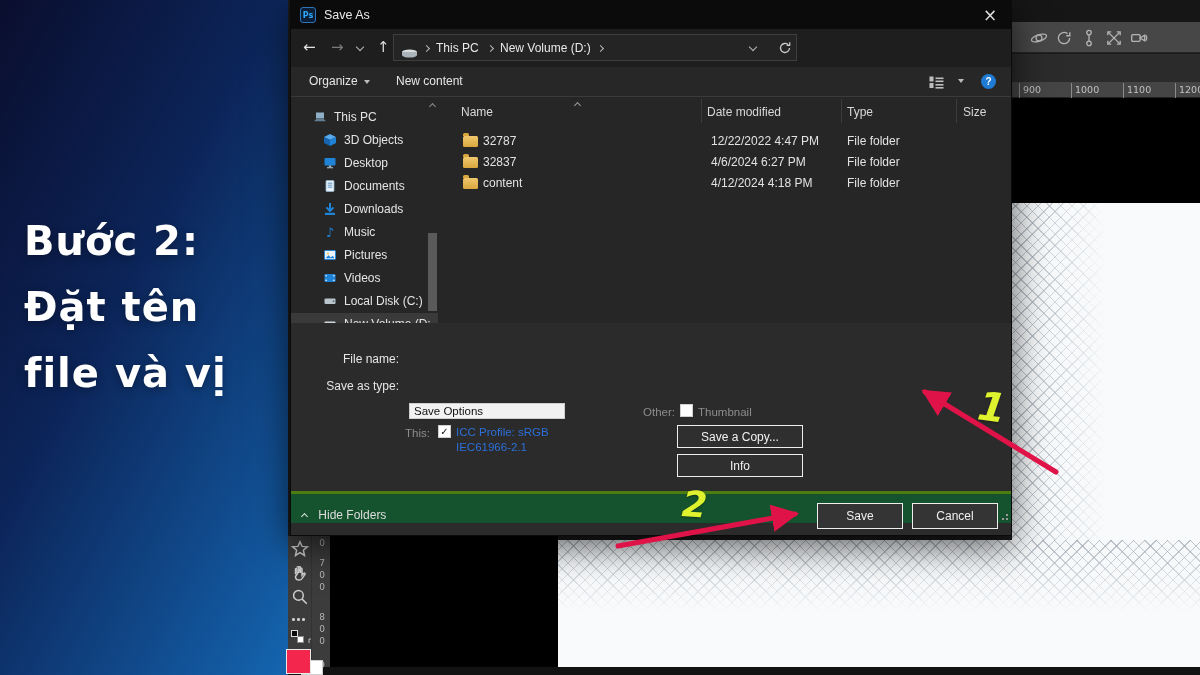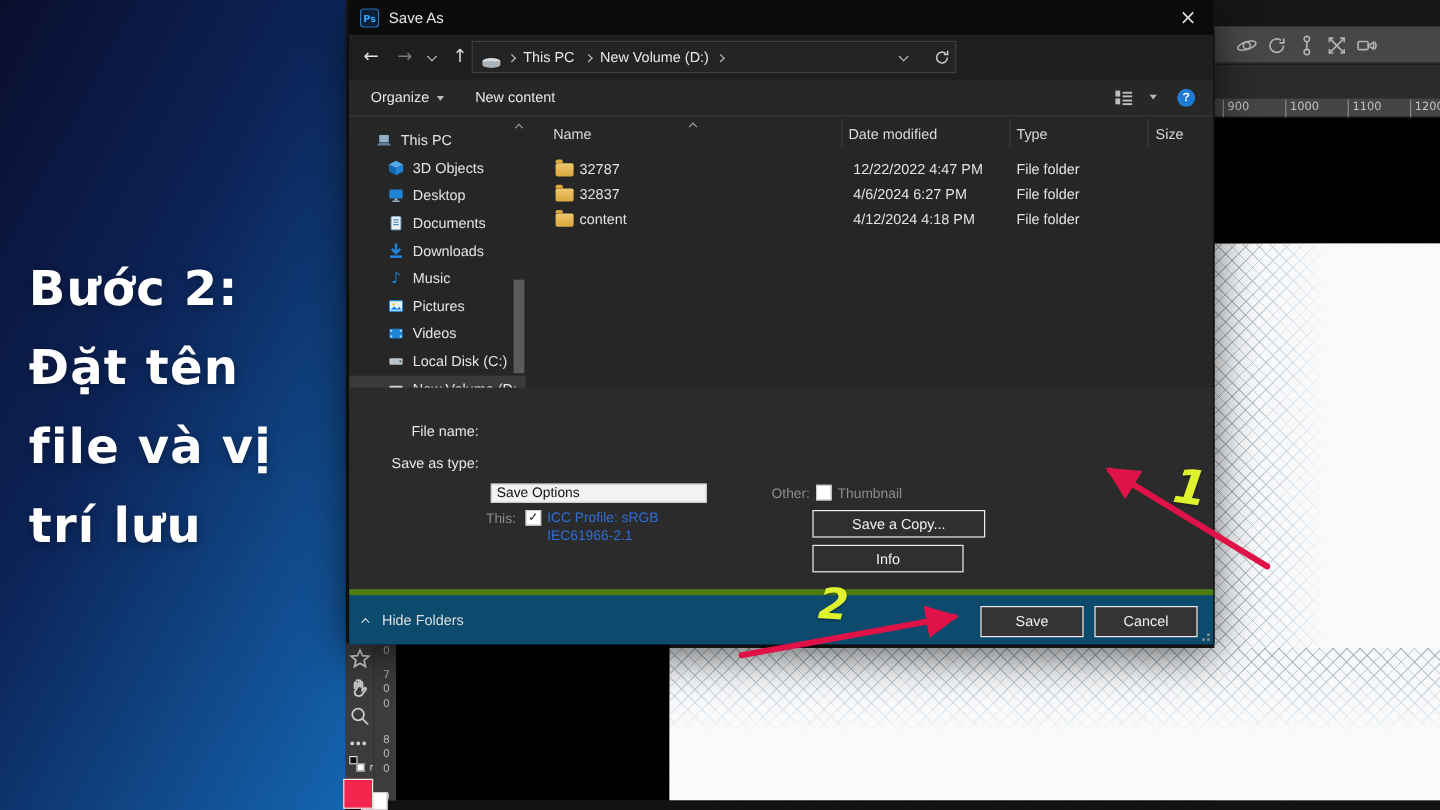--- a/index.html
+++ b/index.html
@@ -70,30 +70,30 @@
   .col-sep{position:absolute;top:2px;width:1px;height:24px;background:#3c3c3c}
   .filerow-text{position:absolute;color:#e2e2e2;font-size:12px}
   .folder{position:absolute;width:15px;height:11px;background:linear-gradient(#efc86d,#d9a73d);border-radius:1.5px}
   .folder::before{content:"";position:absolute;top:-3px;left:0;width:6px;height:3px;background:#d9a73d;border-radius:1.5px 1.5px 0 0}
 
   .fields{position:absolute;left:0;top:322px;width:100%;height:168px;background:#2b2b2b}
   .f-label{position:absolute;left:0;width:108px;text-align:right;color:#e6e6e6;font-size:12px}
   .f-input{position:absolute;left:113px;width:598px;height:20px;background:#1e1e1e;
     border:1px solid #979797;color:#f2f2f2;font-size:12px;display:flex;align-items:center;padding:0 18px 0 6px}
   .f-input .chev{position:absolute;right:7px;top:7px}
-  .opt-header{position:absolute;left:118px;width:180px;height:16px;background:#f2f2f2;color:#111;
+  .opt-header{position:absolute;left:118px;width:156px;height:16px;background:#f2f2f2;color:#111;
     font-size:11.5px;padding:1px 0 0 4px;border:1px solid #cfcfcf}
   .dim{color:#8d8d8d;font-size:11.5px;position:absolute}
   .checkbox{position:absolute;width:13px;height:13px;background:#fff;border:1px solid #cfcfcf;
     display:flex;align-items:center;justify-content:center;font-size:10px;color:#111;line-height:1}
   .icc{position:absolute;color:#2d6fd9;font-size:11.5px}
   .btn{position:absolute;background:#2f2f2f;border:1px solid #ededed;color:#f0f0f0;font-size:12px;
     display:flex;align-items:center;justify-content:center;cursor:pointer}
 
-  .footer{position:absolute;left:0;top:490px;width:100%;height:46px;background:#0c4a6e;border-top:5px solid #4d7c0f}
+  .footer{position:absolute;left:0;top:490px;width:100%;height:32px;background:#14532d;border-top:3px solid #4d7c0f}
   .grip{position:absolute;right:3px;bottom:3px;width:9px;height:9px}
   .grip i{position:absolute;width:2px;height:2px;background:#9a9a9a}
 
   
   .arrows{position:absolute;left:0;top:0;width:1200px;height:675px;z-index:50;pointer-events:none}
   .num{position:absolute;z-index:51;color:#dff22e;font-family:"DejaVu Sans",sans-serif;
     font-weight:bold;font-style:italic;text-shadow:0 1px 2px rgba(0,0,0,.4);pointer-events:none}
 
   
   .toolpanel{position:absolute;left:288px;top:536px;width:42px;height:131px;background:#3c3c3c;z-index:4}
@@ -211,21 +211,20 @@
 
     <div class="abs" style="left:330px;top:536px;width:228px;height:131px;background:#000"></div>
     <div class="abs mesh img-bottom" style="left:558px;top:540px;width:642px;height:127px"></div>
     <div class="abs" style="left:288px;top:667px;width:912px;height:8px;background:#121212"></div>
   </div>
 
   <aside class="abs step-panel">
     <div class="step-line" style="top:218px">Bước 2:</div>
     <div class="step-line" style="top:350px">file và vị</div>
     <div class="step-line" style="top:284px">Đặt tên</div>
-    <div class="step-line" style="top:416px">trí lưu</div>
   </aside>
 
   <section class="abs dlg">
 
     <div class="titlebar">
       <span class="ps-badge glyph">Ps</span>
       <span class="dlg-title">Save As</span>
       <span class="close-btn glyph">×</span>
     </div>
 
@@ -402,21 +401,21 @@
       <span class="checkbox" style="left:147px;top:102px">
           <span class="glyph">✓</span>
         </span>
       <span class="icc" style="left:165px;top:103px">ICC Profile: sRGB</span>
       <span class="icc" style="left:165px;top:118px">IEC61966-2.1</span>
 
       <span class="dim" style="left:352px;top:83px">Other:</span>
       <span class="checkbox" style="left:389px;top:81px"></span>
       <span class="dim" style="left:407px;top:83px">Thumbnail</span>
 
-      <button class="btn" style="left:386px;top:102px;width:144px;height:23px">Save a Copy...</button>
+      <button class="btn" style="left:386px;top:102px;width:126px;height:23px">Save a Copy...</button>
       <button class="btn" style="left:386px;top:131px;width:126px;height:23px">Info</button>
     </div>
 
     <div class="footer">
       <span style="position:absolute;left:11px;top:14px;color:#dedede;font-size:12px">
         <span class="chev u sm" style="margin-right:8px;border-color:#dedede"></span>
         <span>Hide Folders</span>
       </span>
       <button class="btn" style="left:526px;top:9px;width:86px;height:26px;background:#343434">Save</button>
       <button class="btn" style="left:621px;top:9px;width:86px;height:26px;background:#343434">Cancel</button>

